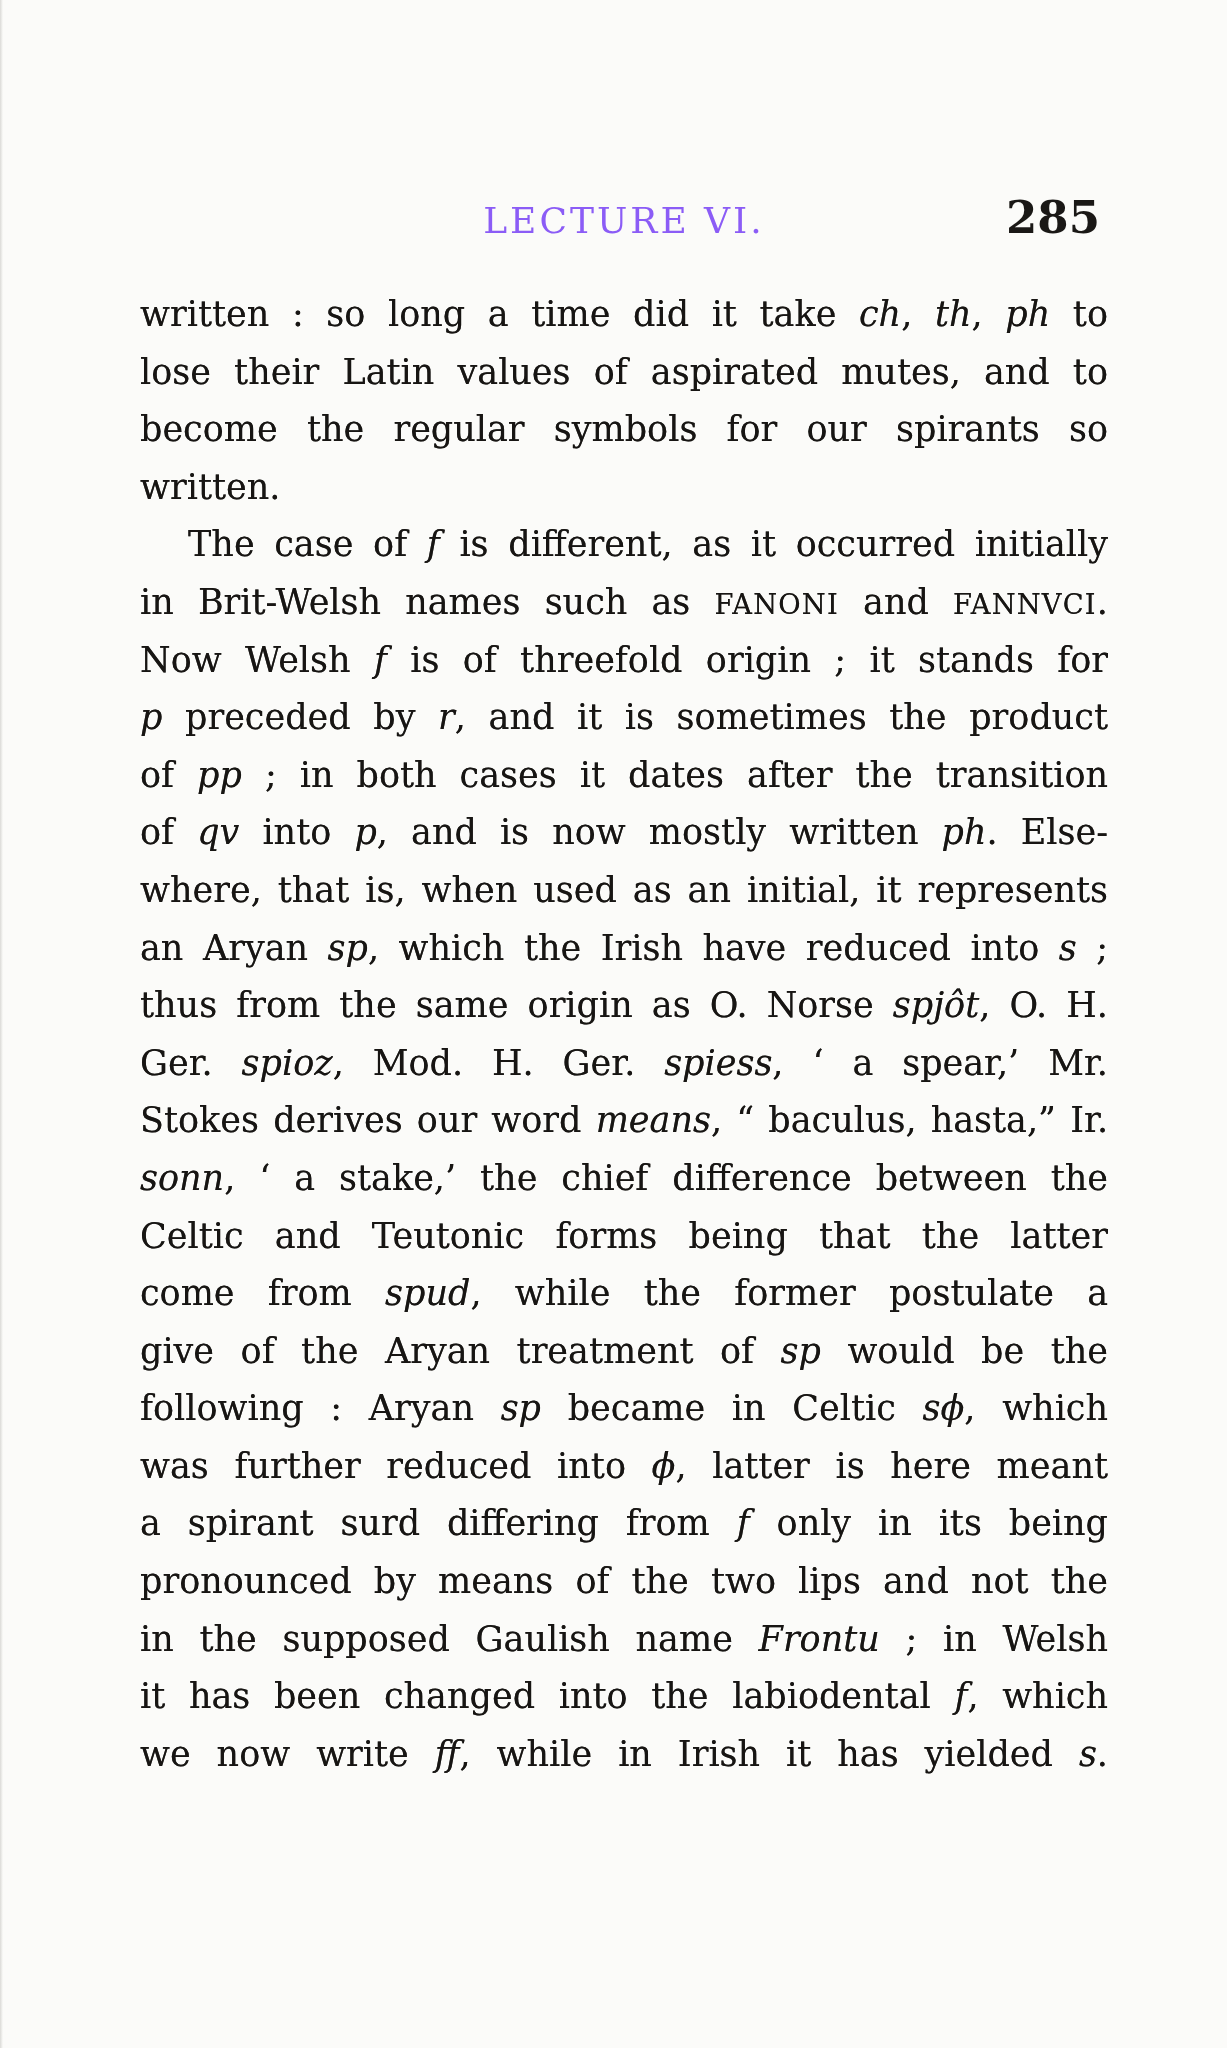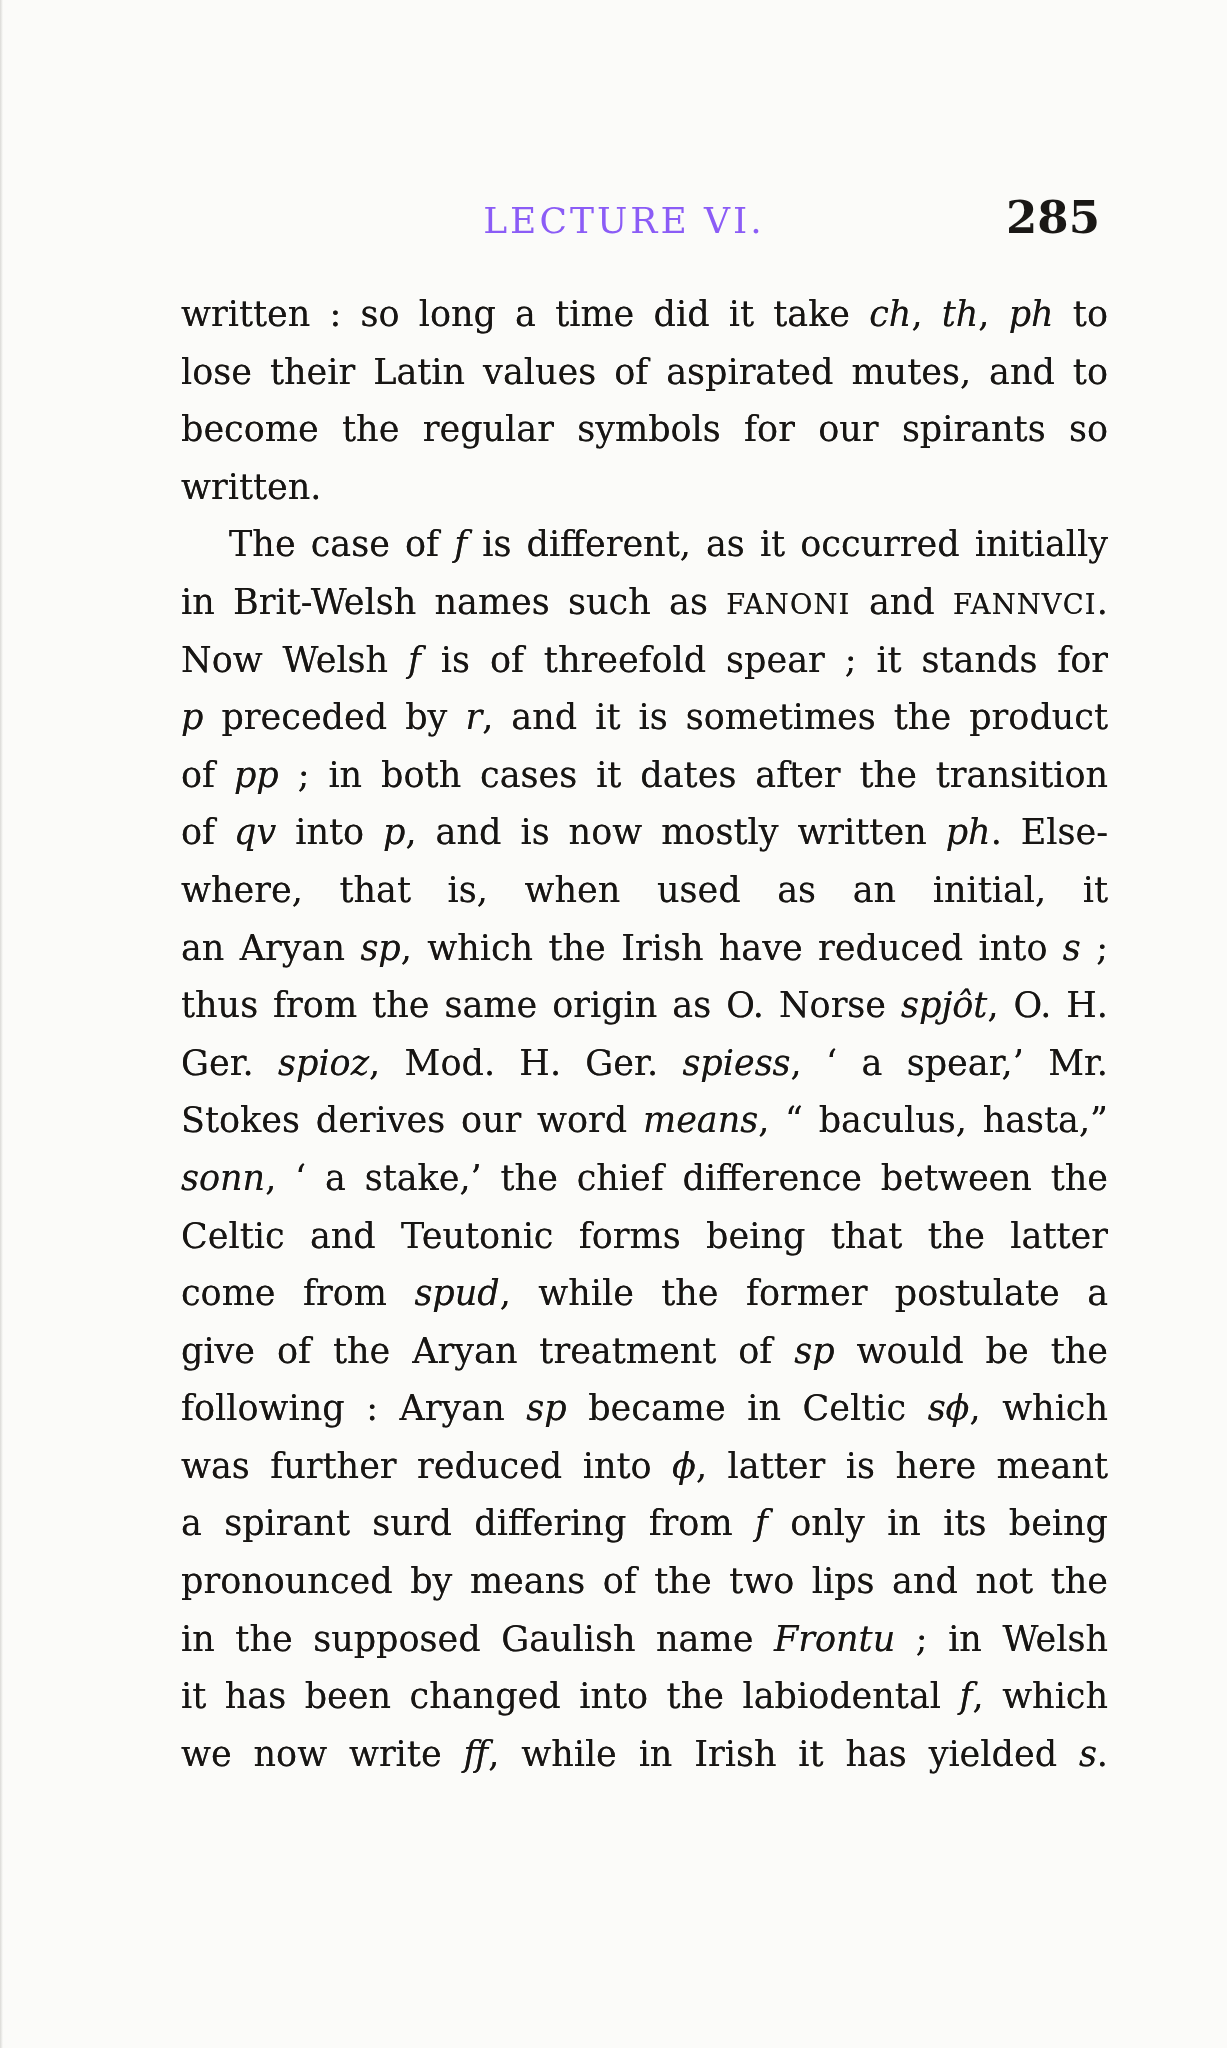--- a/index.html
+++ b/index.html
@@ -35,21 +35,20 @@
     text-shadow: 0 0 0.6px rgba(23,21,19,0.75);
   }
   .para { margin: 0; }
   .para.indent .line:first-child { text-indent: 48px; }
   .line {
     text-align: justify;
     text-align-last: justify;
     height: 57.6px;
     overflow: hidden;
     word-spacing: 1px;
-    margin-left: 41px;
   }
   .line.align-left { text-align-last: left; }
   .it { font-style: italic; }
   .sc { font-size: 0.78em; letter-spacing: 1.2px; }
 </style>
 </head>
 <body>
 
 <div class="scan-edge"></div>
 
@@ -61,21 +60,21 @@
 <div class="page-body">
     <div class="para">
       <div class="line"><span>written : so long a time did it take </span><span class="it">ch</span><span>, </span><span class="it">th</span><span>, </span><span class="it">ph</span><span> to</span></div>
       <div class="line"><span>lose their Latin values of aspirated mutes, and to</span></div>
       <div class="line"><span>become the regular symbols for our spirants so</span></div>
       <div class="line align-left"><span>written.</span></div>
     </div>
     <div class="para indent">
       <div class="line"><span>The case of </span><span class="it">f</span><span> is different, as it occurred initially</span></div>
       <div class="line"><span>in Brit-Welsh names such as </span><span class="sc">FANONI</span><span> and </span><span class="sc">FANNVCI</span><span>.</span></div>
-      <div class="line"><span>Now Welsh </span><span class="it">f</span><span> is of threefold spear ; it stands for</span></div>
+      <div class="line"><span>Now Welsh </span><span class="it">f</span><span> is of threefold origin ; it stands for</span></div>
       <div class="line"><span class="it">p</span><span> preceded by </span><span class="it">r</span><span>, and it is sometimes the product</span></div>
       <div class="line"><span>of </span><span class="it">pp</span><span> ; in both cases it dates after the transition</span></div>
       <div class="line"><span>of </span><span class="it">qv</span><span> into </span><span class="it">p</span><span>, and is now mostly written </span><span class="it">ph</span><span>. Else-</span></div>
       <div class="line"><span>where, that is, when used as an initial, it represents</span></div>
       <div class="line"><span>an Aryan </span><span class="it">sp</span><span>, which the Irish have reduced into </span><span class="it">s</span><span> ;</span></div>
       <div class="line"><span>thus from the same origin as O. Norse </span><span class="it">spjôt</span><span>, O. H.</span></div>
       <div class="line"><span>Ger. </span><span class="it">spioz</span><span>, Mod. H. Ger. </span><span class="it">spiess</span><span>, ‘ a spear,’ Mr.</span></div>
       <div class="line"><span>Stokes derives our word </span><span class="it">means</span><span>, “ baculus, hasta,” Ir.</span></div>
       <div class="line"><span class="it">sonn</span><span>, ‘ a stake,’ the chief difference between the</span></div>
       <div class="line"><span>Celtic and Teutonic forms being that the latter</span></div>

